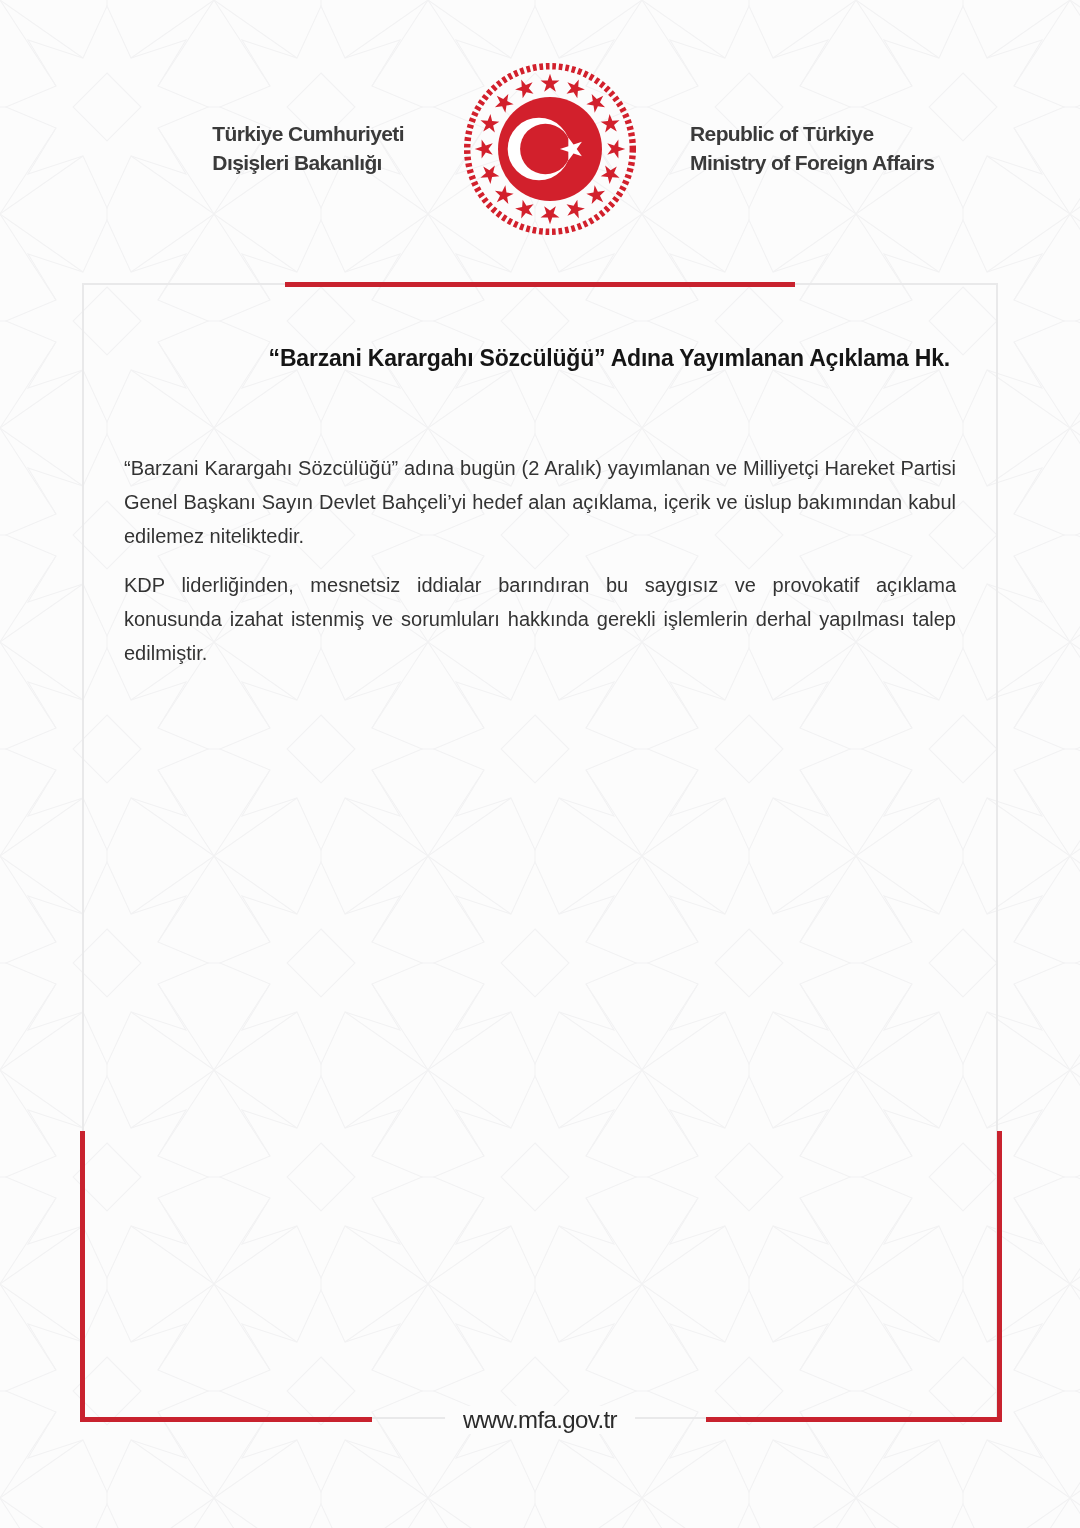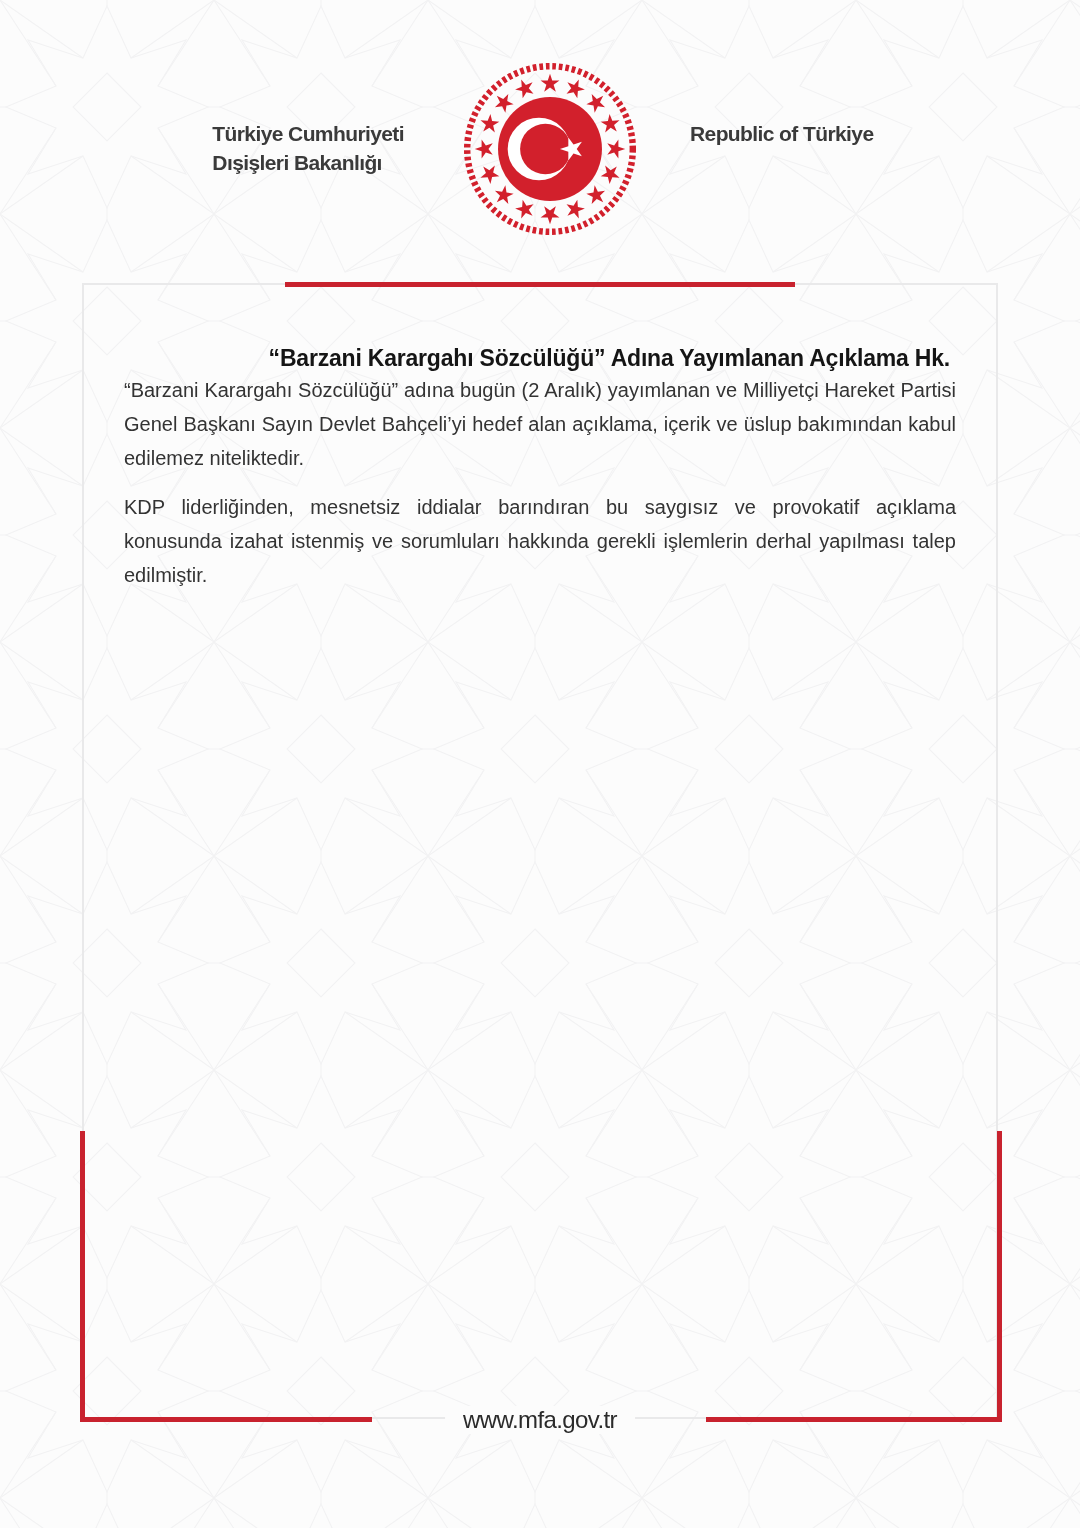--- a/index.html
+++ b/index.html
@@ -39,21 +39,21 @@
     text-align:right;
     font-size:23px;font-weight:bold;color:#151515;
     line-height:30px;letter-spacing:-0.2px;
   }
   .meta-row{
     margin-top:85px;padding:0 56px;
     display:flex;justify-content:space-between;align-items:baseline;
     font-size:20px;font-weight:bold;color:#1E1E1E;line-height:28px;
   }
   .body-text{
-    padding:0 40px;
+    margin-top:78px;padding:0 40px;
     font-size:20px;color:#333333;line-height:34px;
     text-align:justify;
   }
   .body-text p{margin:0 0 15px 0;}
 
   
   .accent{position:absolute;background:#C8222E;z-index:3;}
   .accent-top{left:285px;top:282px;width:510px;height:5px;}
   .accent-bl-h{left:80px;top:1417px;width:292px;height:5px;}
   .accent-bl-v{left:80px;top:1131px;width:5px;height:291px;}
@@ -123,20 +123,21 @@
       </g>
 
       <circle r="56.5" fill="#D2202C"></circle>
       <circle cx="-12" cy="0" r="34" fill="#FFFFFF"></circle>
       <circle cx="-5" cy="0" r="27.5" fill="#D2202C"></circle>
       <use href="#st" transform="translate(24,0) rotate(-90) scale(1.32)" fill="#FFFFFF"></use>
     </svg>
 
     <div class="org-en">
       <div>Republic of Türkiye</div>
+      <div>Ministry of Foreign Affairs</div>
     </div>
   </header>
 
   <section class="doc-box">
     <h1 class="title">“Barzani Karargahı Sözcülüğü” Adına Yayımlanan Açıklama Hk.</h1>
     <div class="body-text">
       <p>“Barzani Karargahı Sözcülüğü” adına bugün (2 Aralık) yayımlanan ve Milliyetçi Hareket Partisi Genel Başkanı Sayın Devlet Bahçeli’yi hedef alan açıklama, içerik ve üslup bakımından kabul edilemez niteliktedir.</p>
       <p>KDP liderliğinden, mesnetsiz iddialar barındıran bu saygısız ve provokatif açıklama konusunda izahat istenmiş ve sorumluları hakkında gerekli işlemlerin derhal yapılması talep edilmiştir.</p>
     </div>
   </section>

